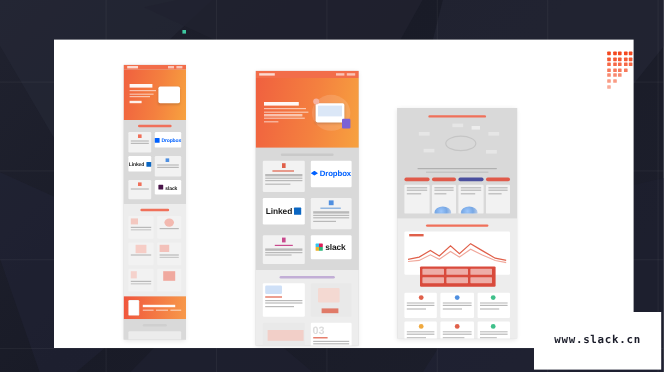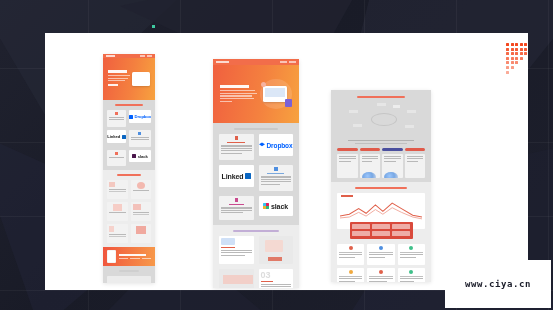--- a/index.html
+++ b/index.html
@@ -470,16 +470,16 @@
               <div class="line" style="width:60%"></div>
           </div>
         </div>
       </div>
 
     </div>
 
   </div>
 
   <div class="wm">
-    <div class="wm-url">www.ciya.cn</div>
+    <div class="wm-url">www.slack.cn</div>
   </div>
 
 </div>
 
 </body></html>

